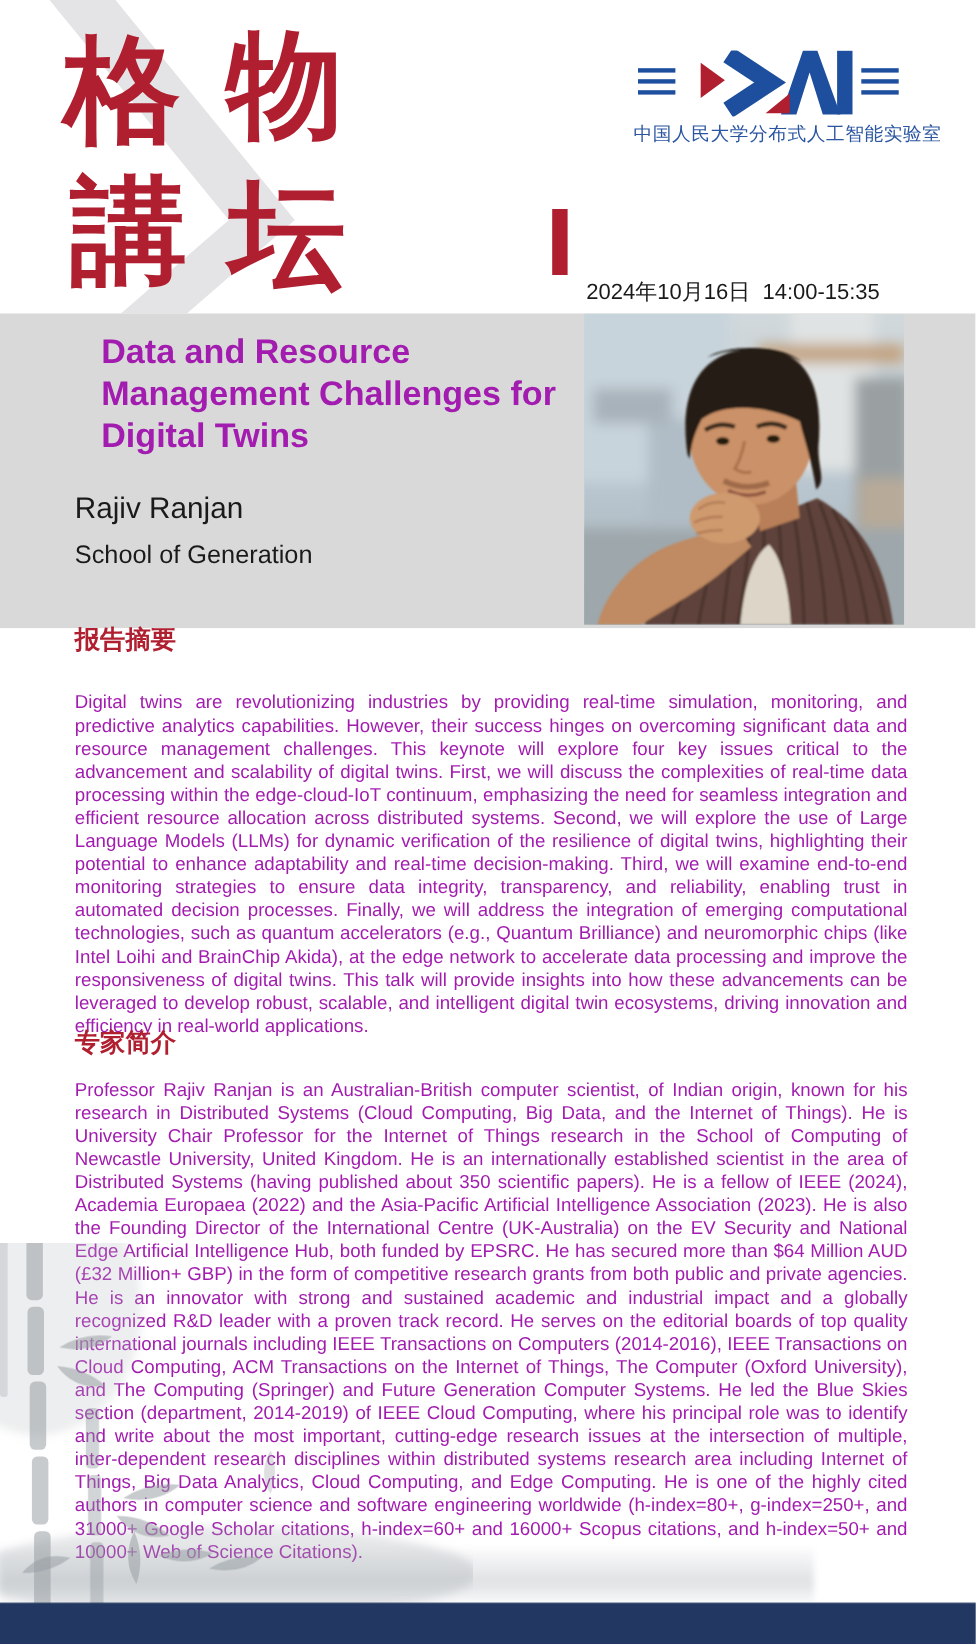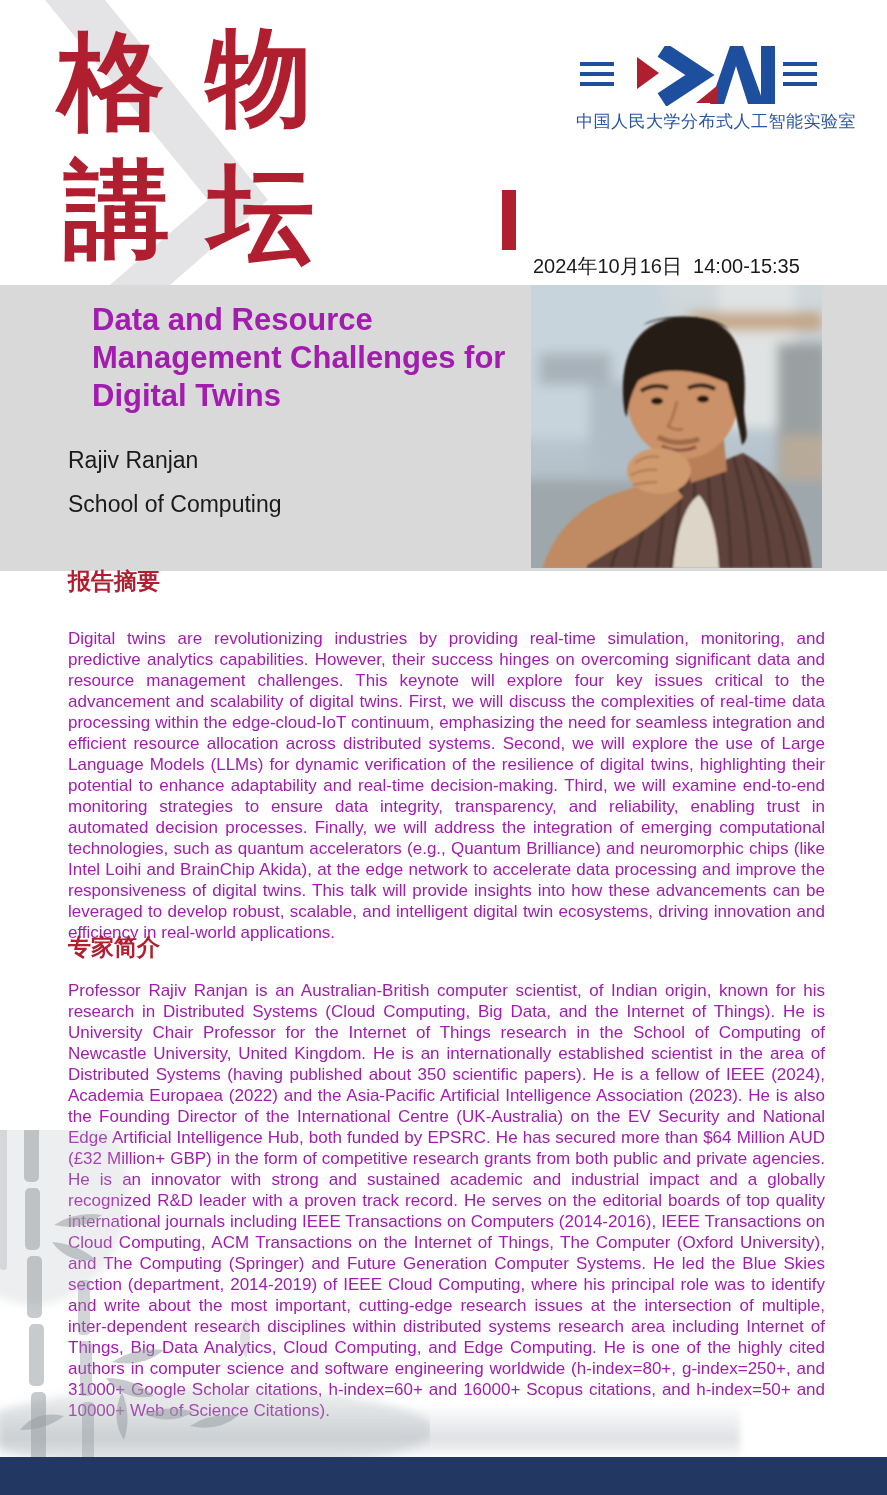--- a/index.html
+++ b/index.html
@@ -19,21 +19,21 @@
             font-weight:normal;color:#2a55a0;white-space:nowrap;letter-spacing:0.5px;}
 
   
   .red-bar{left:502px;top:190px;width:14px;height:60px;background:#b01f2f;}
   .date-lines{left:533px;top:186px;font-size:20px;line-height:32px;color:#1a1a1a;white-space:pre;}
 
   
   .banner{left:0;top:285px;width:887px;height:286px;background:#d9d9d9;}
   .talk-title{position:absolute;left:68px;top:16px;width:452px;font-size:31px;line-height:38px;
               font-weight:bold;color:#a21caf;margin-left:24px;}
-  .speaker{position:absolute;left:68px;top:162px;font-size:23px;color:#1a1a1a;}
+  .speaker{position:absolute;left:68px;top:162px;font-size:27px;color:#1a1a1a;}
   .affil{position:absolute;left:68px;top:206px;font-size:23px;line-height:27px;color:#1a1a1a;}
   .photo{position:absolute;left:531px;top:0;width:291px;height:283px;overflow:hidden;}
 
   
   .sec-head{font-size:23px;font-weight:bold;color:#b01f2f;}
   .sec-body{width:757px;font-size:17px;line-height:21px;text-align:justify;color:#a21caf;}
   .abstract-head{left:68px;top:566px;}
   .abstract-body{left:68px;top:628px;}
   .bio-head{left:68px;top:932px;}
   .bio-body{left:68px;top:980px;}
@@ -85,21 +85,21 @@
   <div class="abs red-bar"></div>
   <div class="abs date-lines">
     <div>2024年10月16日  14:00-15:35</div>
     <div>中国人民大学数学学院    201会议室</div>
   </div>
 
   <div class="abs banner">
     <div class="talk-title">Data and Resource Management Challenges for Digital Twins</div>
     <div class="speaker">Rajiv Ranjan</div>
     <div class="affil">
-      <div>School of Computing</div>
+      <div>School of Generation</div>
     </div>
 
     <div class="photo">
       <svg width="291" height="283" viewBox="0 0 291 283">
         <defs>
           <filter id="bgblur" x="-20%" y="-20%" width="140%" height="140%">
               <feGaussianBlur stdDeviation="6"></feGaussianBlur>
             </filter>
           <filter id="soft" x="-20%" y="-20%" width="140%" height="140%">
               <feGaussianBlur stdDeviation="1"></feGaussianBlur>

